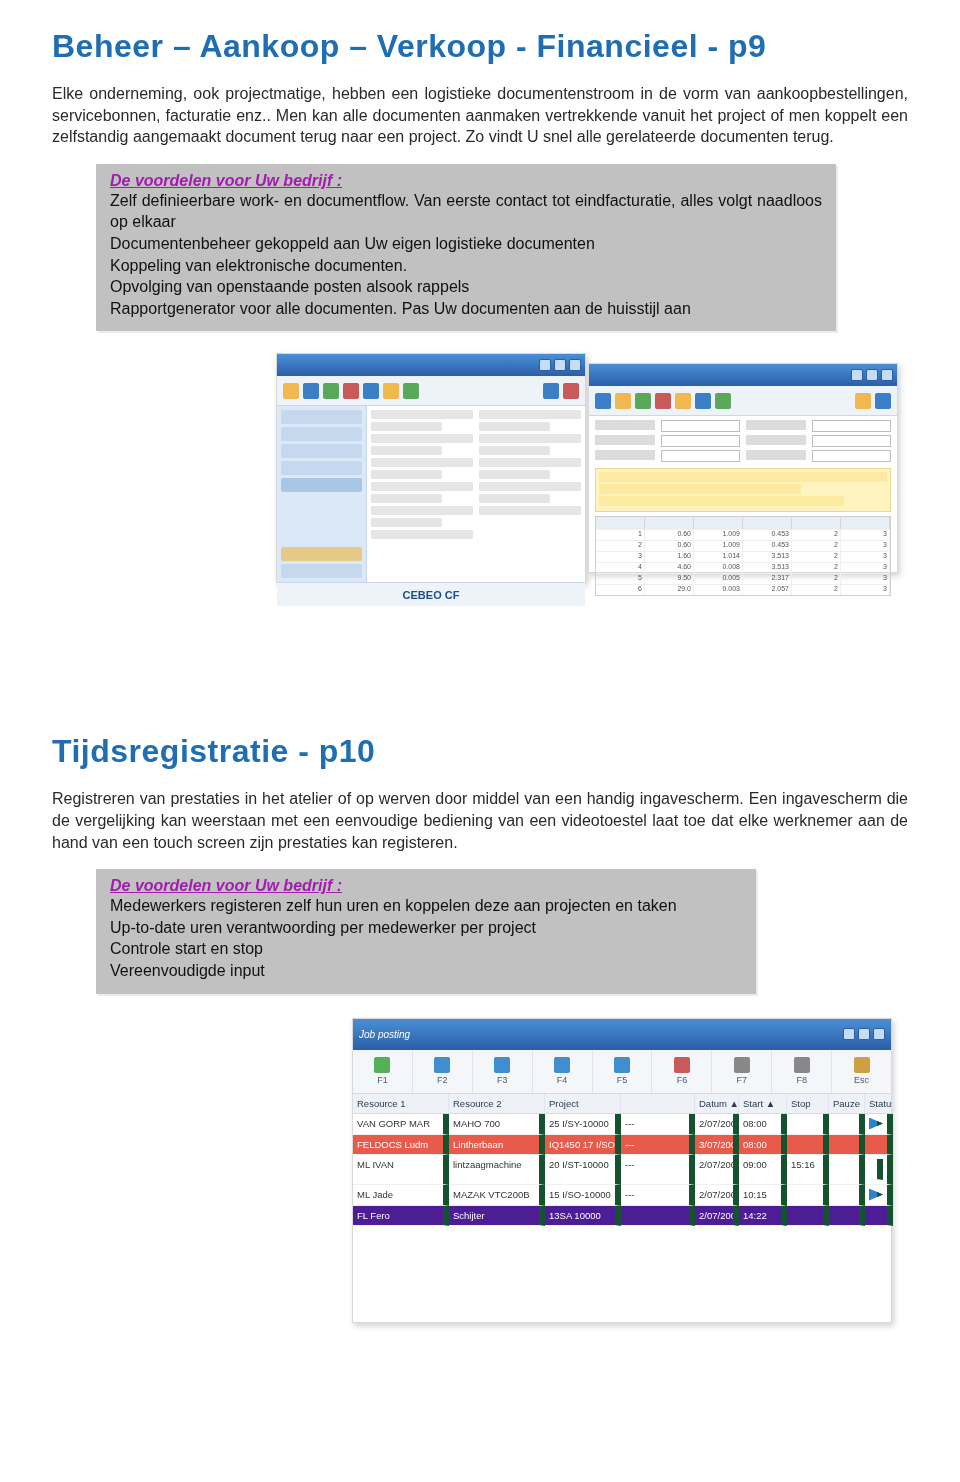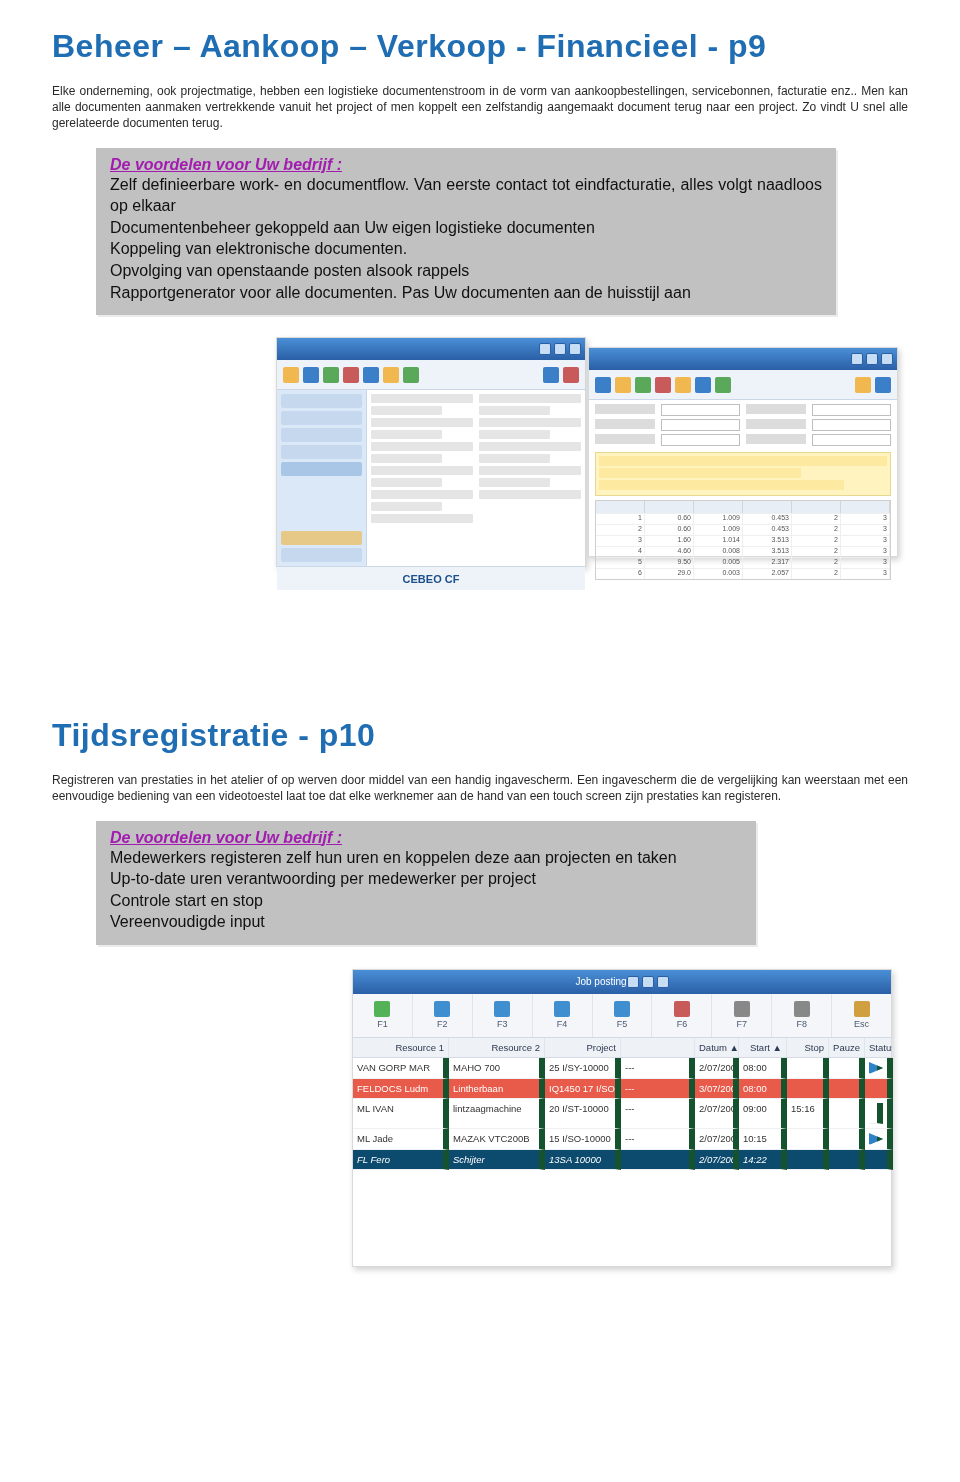--- a/index.html
+++ b/index.html
@@ -13,21 +13,21 @@
     position:relative;
   }
   h1.section-title {
     color:#1f6db2;
     font-size:32px;
     font-weight:700;
     margin-bottom:18px;
     letter-spacing:0.5px;
   }
   p.body-text {
-    font-size:12px;
+    font-size:16px;
     line-height:1.35;
     text-align:justify;
     margin-bottom:16px;
   }
   p.body-text.dark { color:#2a2a2a; }
   .intro2 { margin-bottom:10px; }
   .benefits-box {
     background:#c1c1c1;
     width:740px;
     margin-left:44px;
@@ -108,24 +108,25 @@
 
   .job-fig {
     margin-top:24px;
     margin-left:auto; margin-right:16px;
     width:540px;
     border:1px solid #d9d9d9;
     box-shadow: 2px 3px 6px rgba(0,0,0,0.18);
     background:#fff;
   }
   .job-title {
-    height:24px;
+    height:31px;
     background:linear-gradient(#4a8fd6,#2a5fa6);
     display:flex; align-items:center; padding:0 6px; color:#fff; font-size:10px;
-    justify-content:center;
+    justify-content:space-between;
+    font-style:italic;
   }
   .job-title .dots{ display:flex; gap:3px; }
   .job-title .dots span{ width:12px; height:12px; background:#c7ddf4; border:1px solid #2a5fa6; border-radius:2px; }
   .job-tool {
     height:44px; background:#f4f6fa; border-bottom:1px solid #d4dbe6;
     display:flex; align-items:stretch;
   }
   .job-tool .btn {
     flex:1; border-right:1px solid #dfe5ee;
     display:flex; flex-direction:column; align-items:center; justify-content:center;
@@ -134,24 +135,24 @@
   .job-tool .btn:last-child{ border-right:none; }
   .job-tool .btn .ic { width:16px; height:16px; margin-bottom:2px; border-radius:2px; }
   .ic-plus{ background:#53b256; } .ic-play{ background:#3f8ed0; } .ic-pause{ background:#3f8ed0; }
   .ic-x{ background:#c85a5a; } .ic-cfg{ background:#888; } .ic-door{ background:#d0a040; }
   .job-head, .job-row {
     display:grid;
     grid-template-columns: 96px 96px 76px 74px 44px 48px 42px 36px 28px;
     font-size:9.5px;
   }
   .job-head { background:#eef1f6; border-bottom:1px solid #d4dbe6; }
-  .job-head div { padding:4px 4px; color:#2b3a50; border-right:1px solid #dfe5ee; white-space:nowrap; overflow:hidden;text-align:right; }
+  .job-head div { padding:4px 4px; color:#2b3a50; border-right:1px solid #dfe5ee; white-space:nowrap; overflow:hidden; }
   .job-row div { padding:4px 4px; border-right:6px solid #14532d; border-bottom:1px solid #eef0f4; white-space:nowrap; overflow:hidden; text-overflow:clip; }
   .job-row.red { background:#e85a4a; color:#fff; }
-  .job-row.red2 { background:#0c4a6e; color:#fff;font-style:italic; }
+  .job-row.red2 { background:#4c1d95; color:#fff; }
   .job-row.white { background:#fff; color:#333; }
   .job-row .stat {
     display:flex; align-items:center; justify-content:center;
   }
   .stat-play { width:12px; height:12px; background:#2e82c9; clip-path:polygon(0 0,100% 50%,0 100%); }
   .stat-pause { display:flex; gap:2px; }
   .stat-pause span{ width:4px; height:12px; background:#2e82c9; }
   .job-body { height:96px; background:#fff; }
 </style>
 </head>

